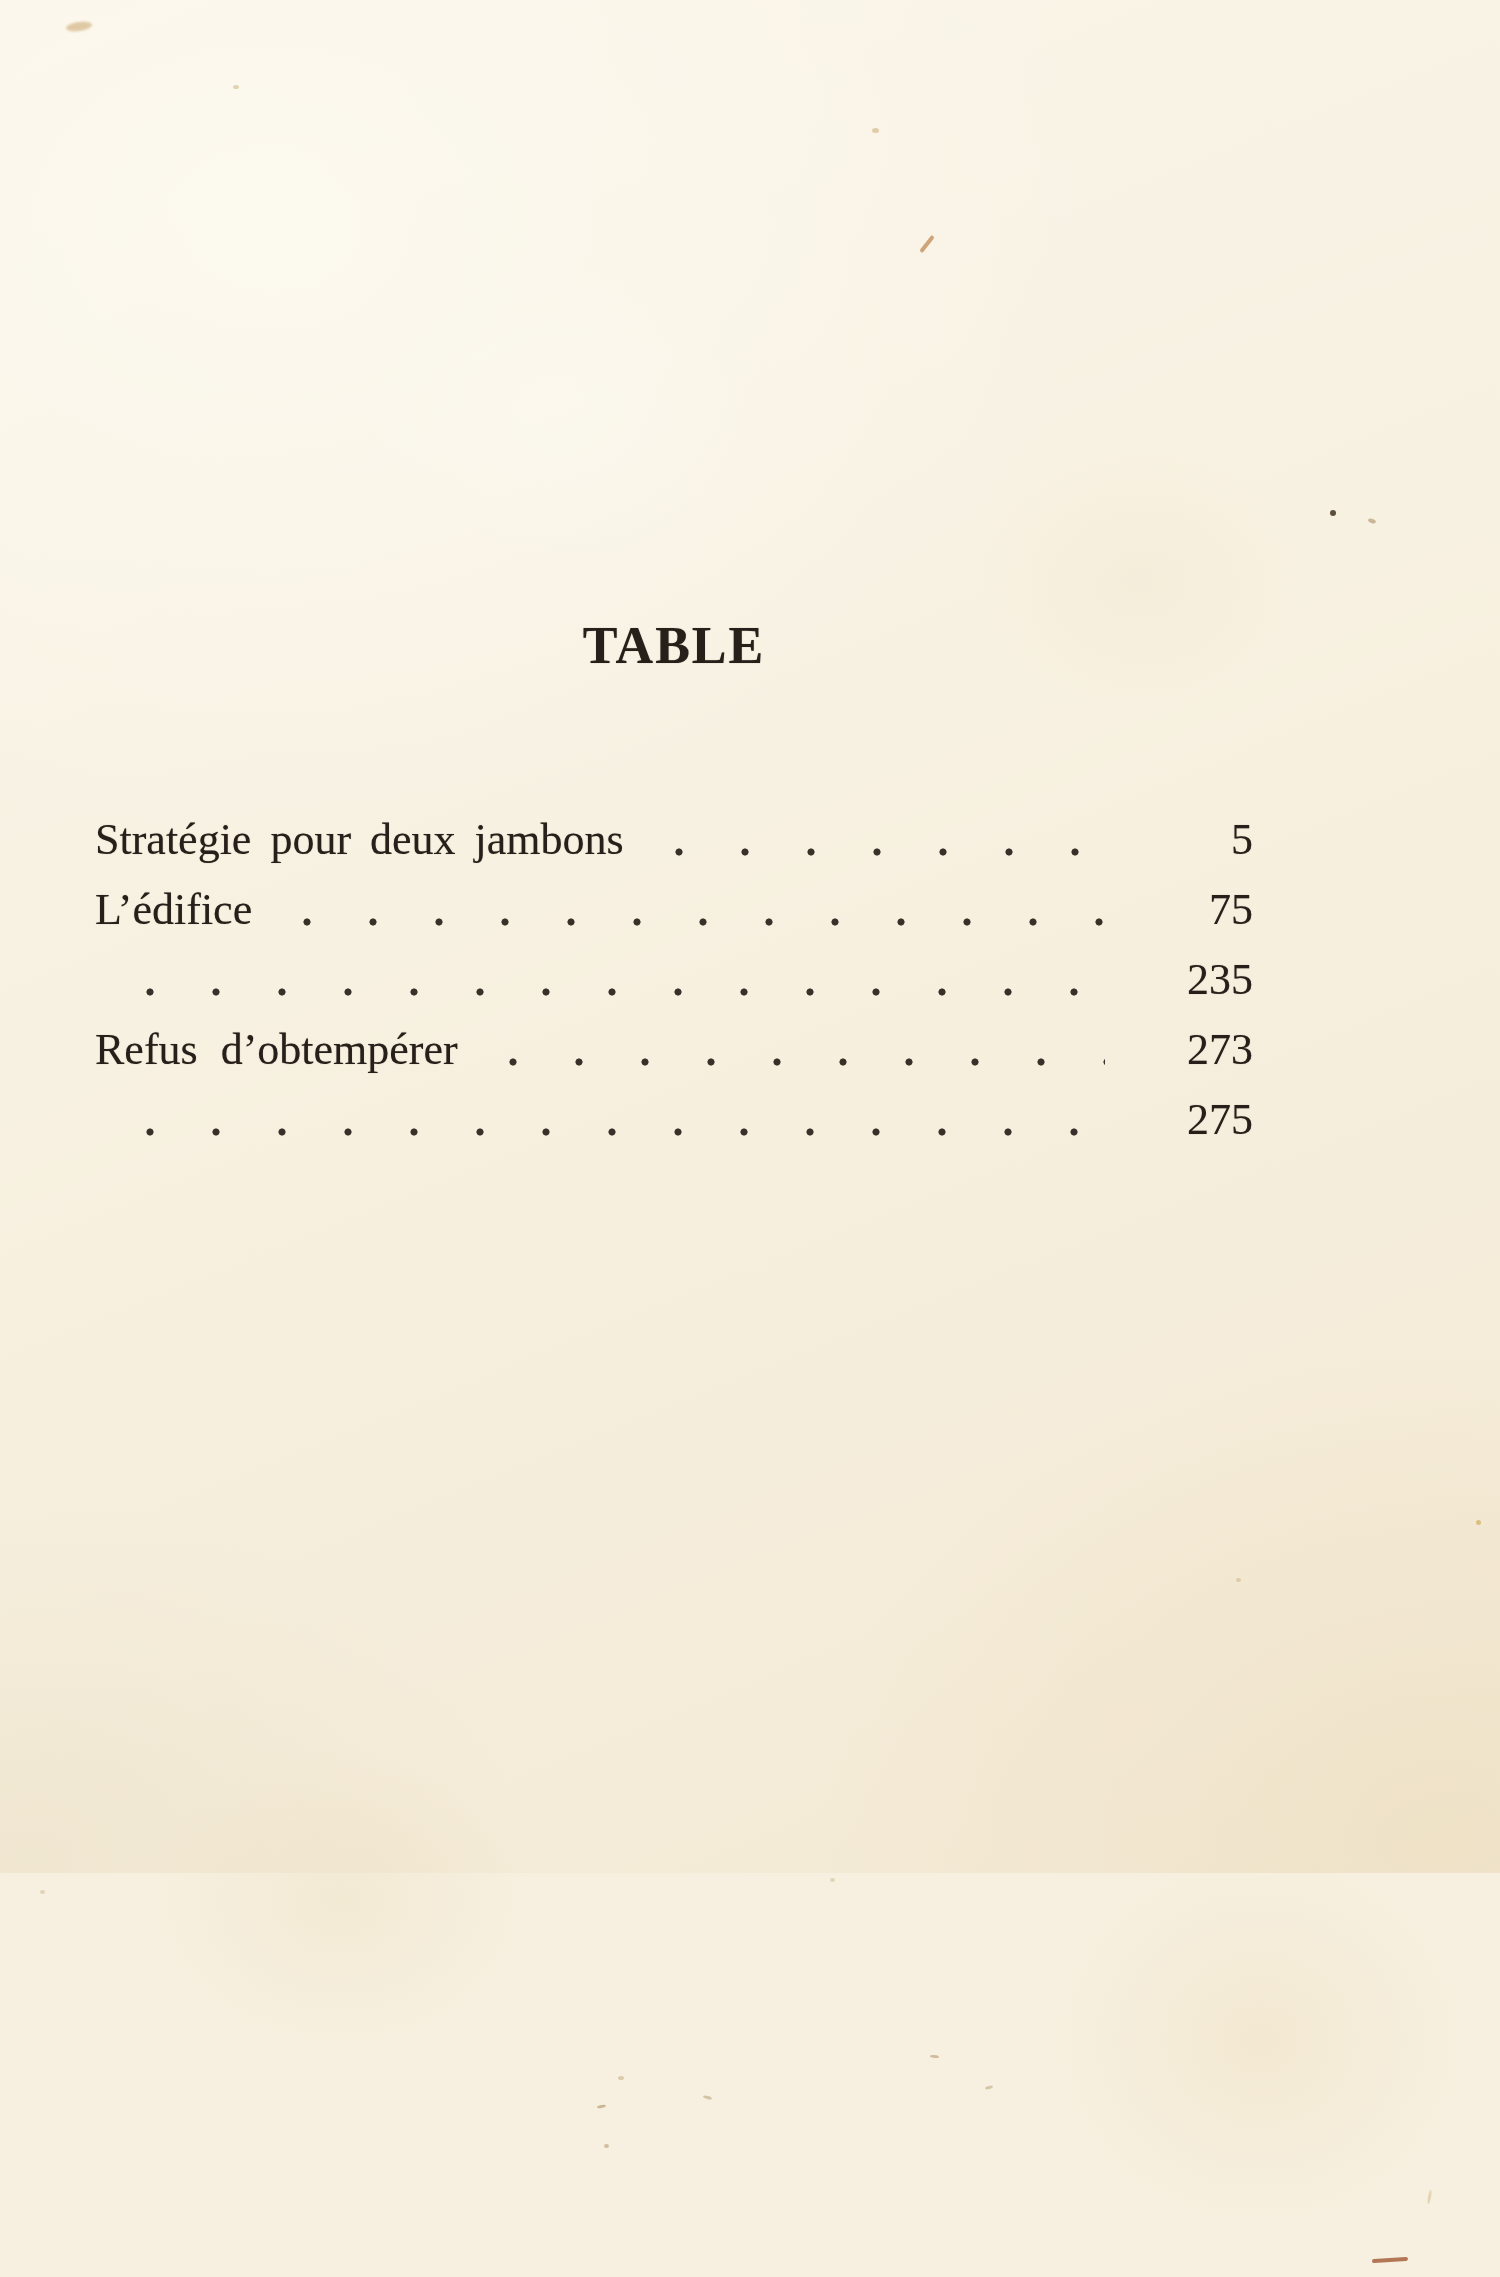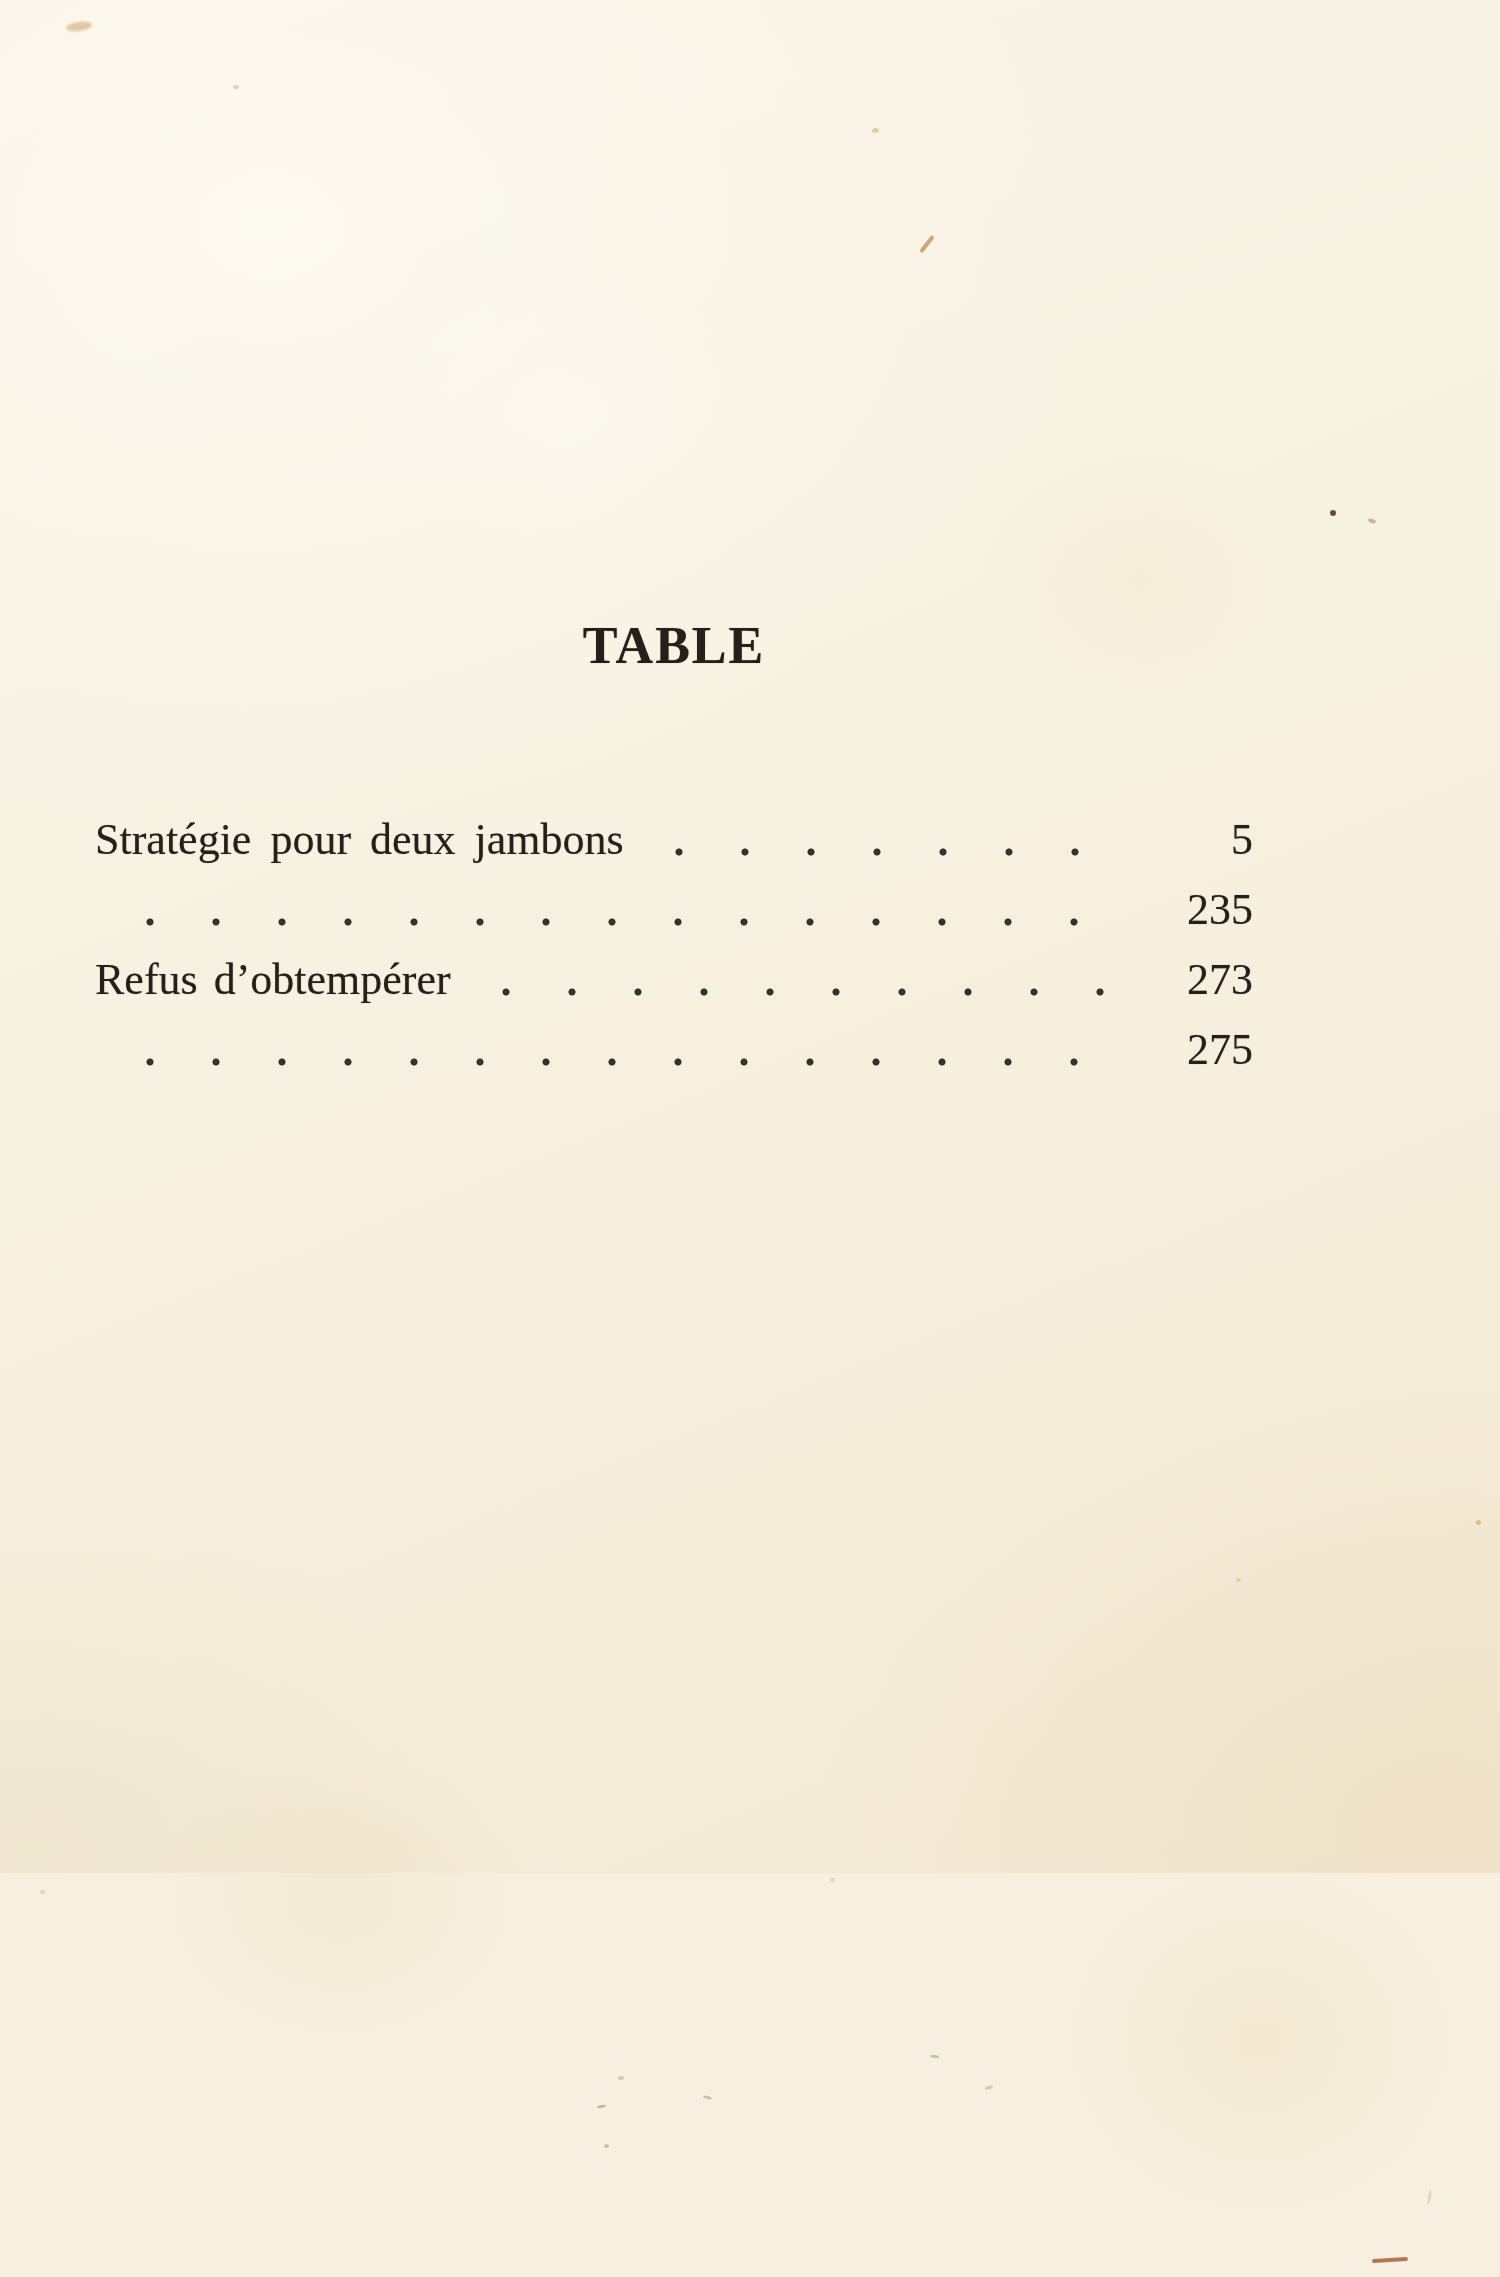--- a/index.html
+++ b/index.html
@@ -38,21 +38,21 @@
     align-items:baseline;
     height:70px;
     font-size:44px;font-weight:400;
     color:var(--ink);
     text-shadow:0 0 1px rgba(39,32,26,.4);
     white-space:nowrap;
   }
   .toc-row .entry-title{line-height:70px;}
   .toc-row:nth-child(1) .entry-title{word-spacing:8px;}
   .toc-row:nth-child(3) .entry-title{word-spacing:5px;}
-  .toc-row:nth-child(4) .entry-title{word-spacing:12px;margin-left:22px;}
+  .toc-row:nth-child(4) .entry-title{word-spacing:12px;}
   .toc-row:nth-child(5) .entry-title{word-spacing:-3px;}
   .leader{
     flex:1;
     align-self:stretch;
     margin:0 18px 0 22px;
     background-image:radial-gradient(circle, var(--ink) 3.2px, rgba(39,32,26,0) 3.9px);
     background-size:66px 8px;
     background-repeat:repeat-x;
     background-position:0 43px;
     opacity:.92;
@@ -102,20 +102,25 @@
   <h1 class="page-title">TABLE</h1>
 
   <div class="toc">
 
     <div class="toc-row">
       <span class="entry-title">Stratégie pour deux jambons</span>
       <span class="leader"></span>
       <span class="entry-page">5</span>
     </div>
 
+    <div class="toc-row">
+      <span class="entry-title">L’édifice</span>
+      <span class="leader"></span>
+      <span class="entry-page">75</span>
+    </div>
 
     <div class="toc-row">
       <span class="leader"></span>
       <span class="entry-page">235</span>
     </div>
 
     <div class="toc-row">
       <span class="entry-title">Refus d’obtempérer</span>
       <span class="leader"></span>
       <span class="entry-page">273</span>

